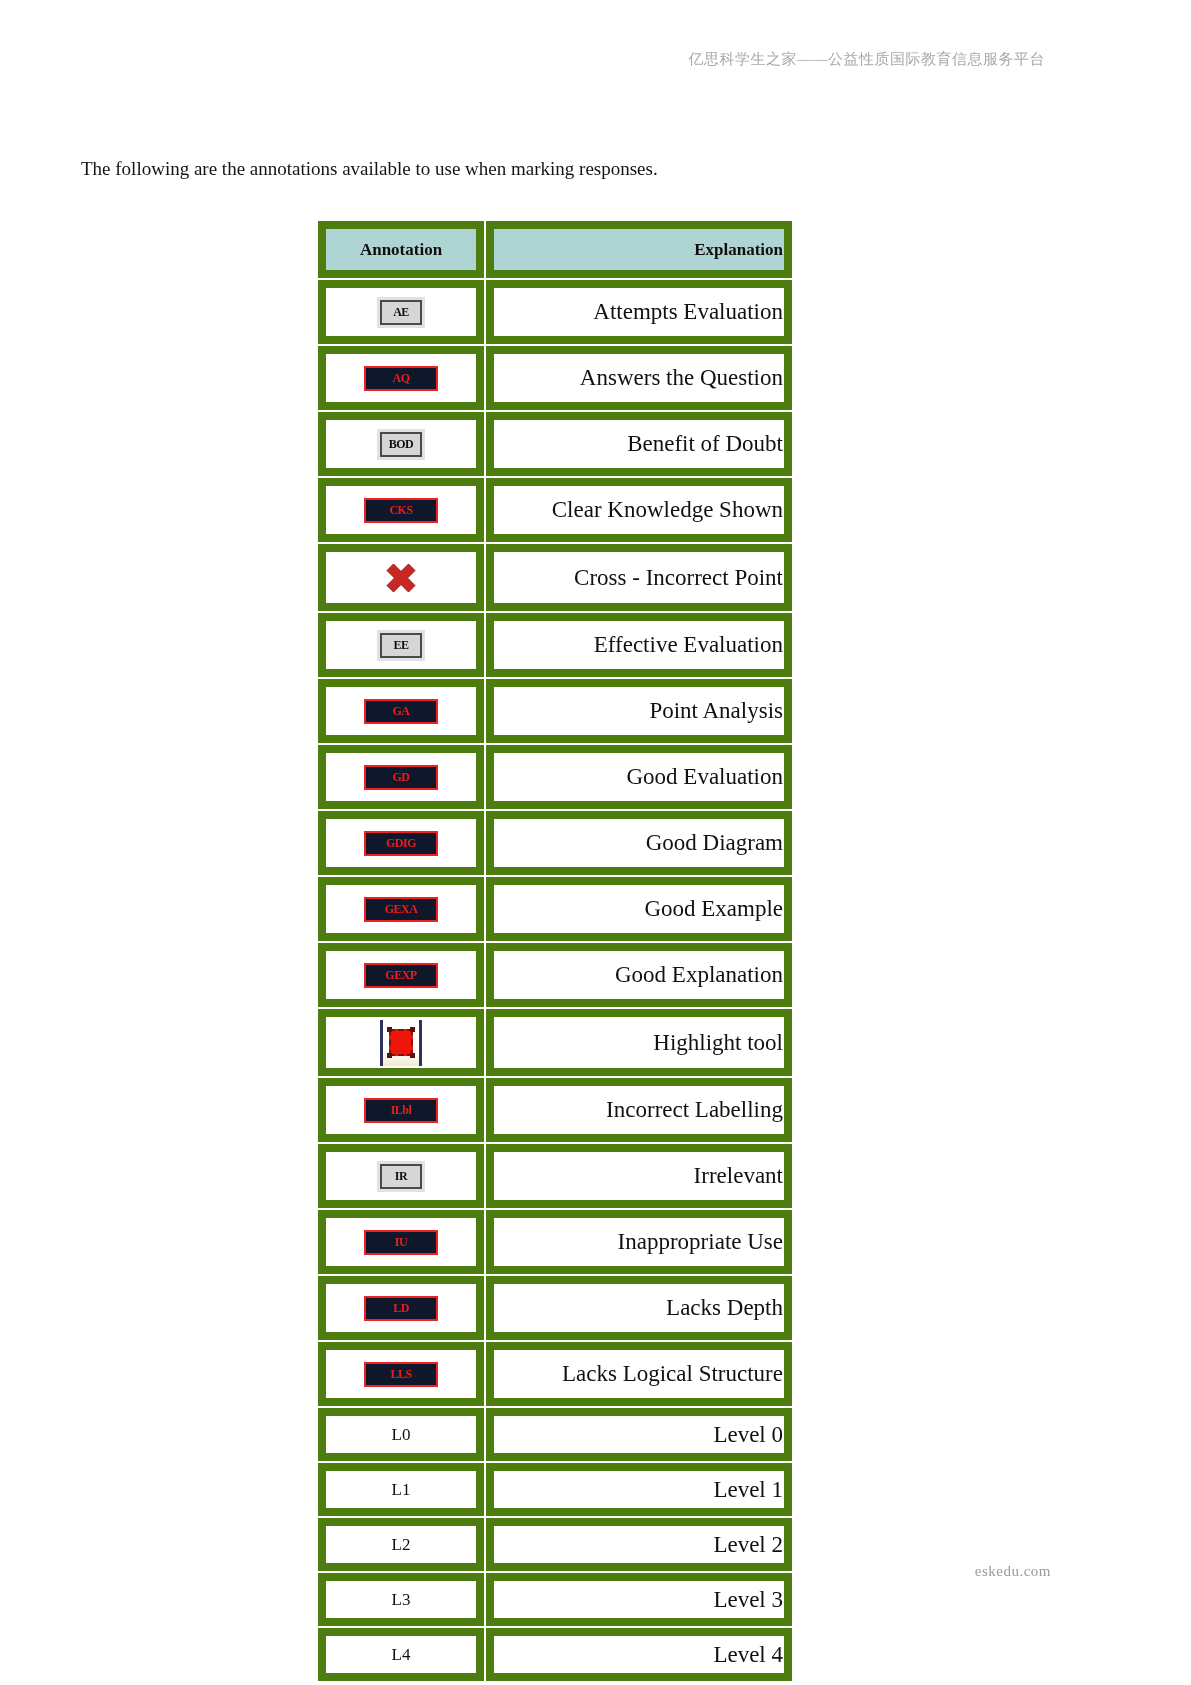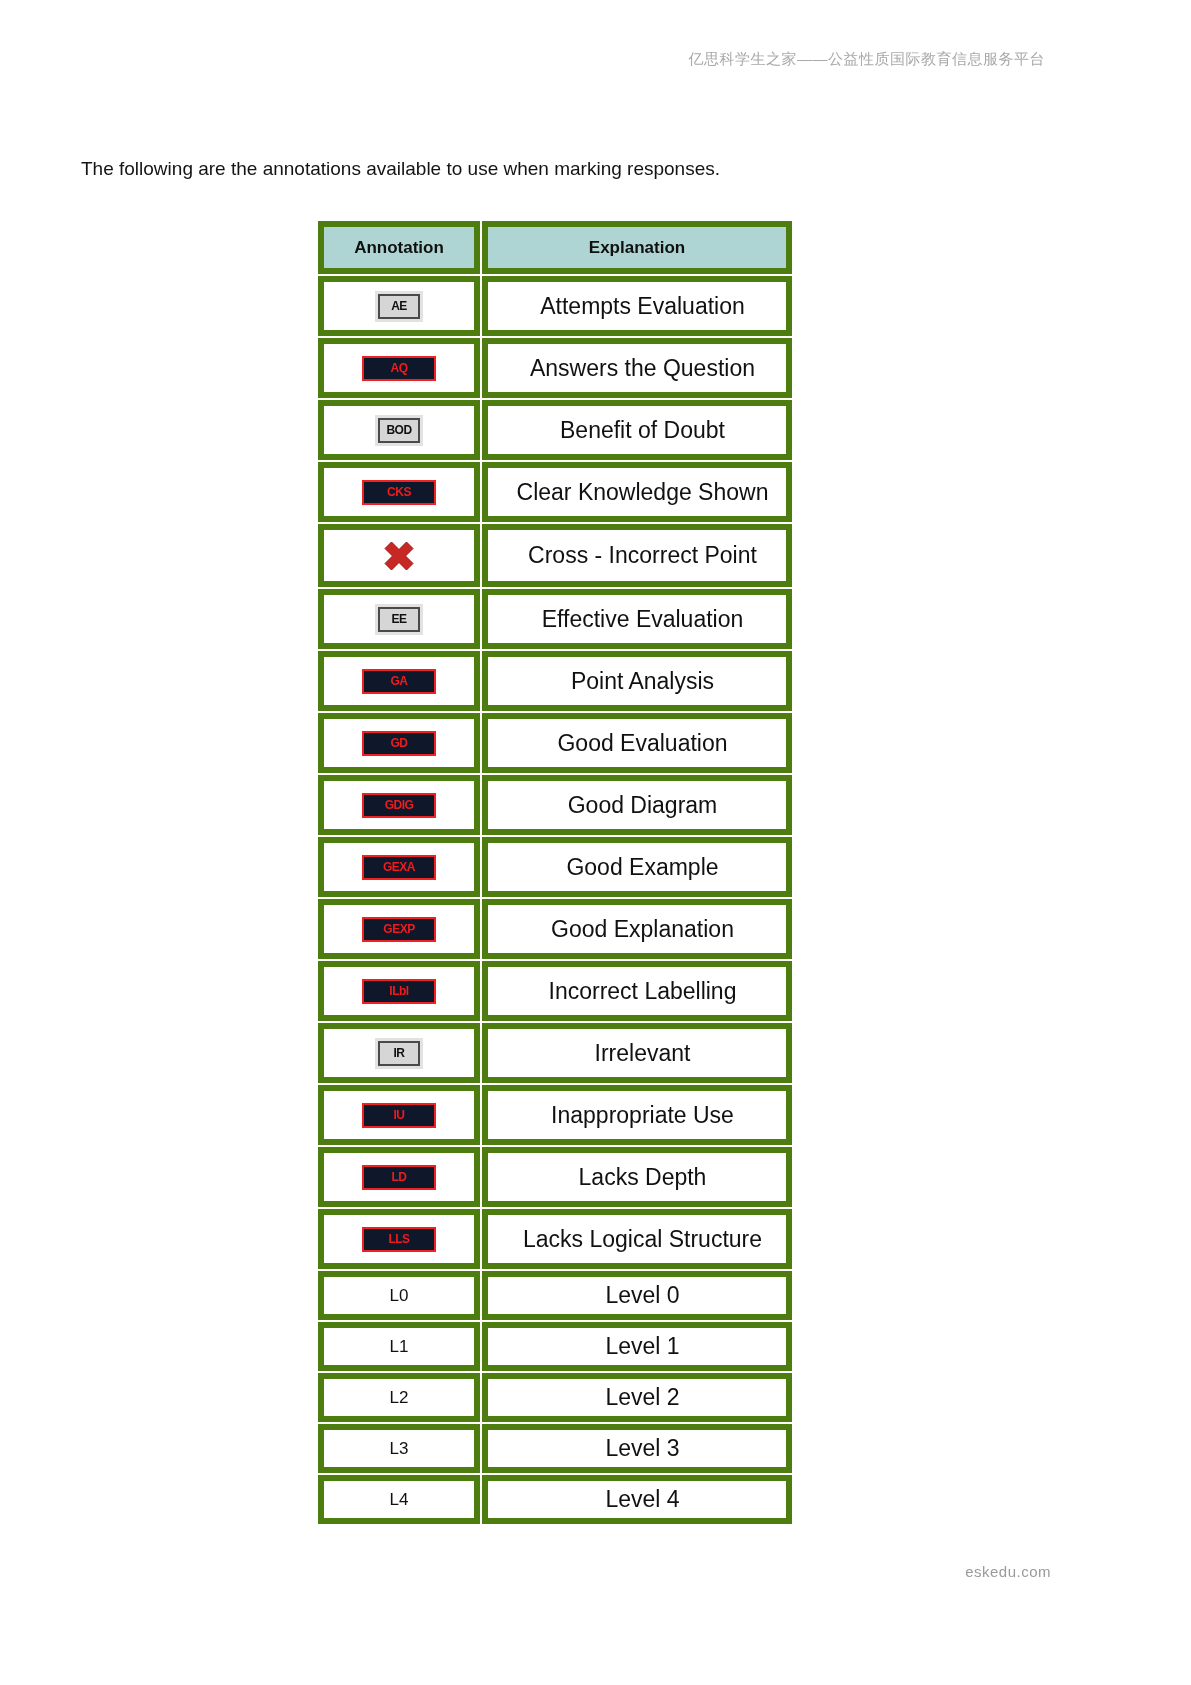--- a/index.html
+++ b/index.html
@@ -1,21 +1,21 @@
 <!DOCTYPE html>
 <html><head>
 <meta charset="utf-8">
 <style>
   html,body { margin:0; padding:0; background:#ffffff; }
   .page {
     position: relative;
     width: 1191px;
     height: 1685px;
     background: #ffffff;
-    font-family: Liberation Sans, sans-serif;
+    font-family: Liberation Serif, serif;
     overflow: hidden;
   }
   .watermark-top {
     position: absolute;
     top: 50px;
     right: 146px;
     font-size: 15px;
     color: #a9a9a9;
     letter-spacing: 0.5px;
   }
@@ -32,26 +32,26 @@
     top: 219px;
     width: 478px;
   }
   table.annotation-table {
     border-collapse: separate;
     border-spacing: 2px;
     width: 100%;
     table-layout: fixed;
   }
   table.annotation-table td, table.annotation-table th {
-    border: 6px solid #4d7c0f;
+    border: 8px solid #4d7c0f;
     background: #ffffff;
     vertical-align: middle;
   }
   th.col-annotation, td.cell-annotation { width: 148px; text-align: center; }
-  th.col-explanation, td.cell-explanation { text-align: center; }
+  th.col-explanation, td.cell-explanation { text-align: right; }
   th {
     background: #aed4d3 !important;
     font-size: 17px;
     font-weight: bold;
     color: #101010;
     height: 39px;
   }
   td.cell-explanation {
     font-size: 23px;
     color: #111111;
@@ -174,20 +174,33 @@
             <td class="cell-explanation">Good Diagram</td>
           </tr>
           <tr class="r-badge">
             <td class="cell-annotation"><span class="badge badge-red">GEXA</span></td>
             <td class="cell-explanation">Good Example</td>
           </tr>
           <tr class="r-badge">
             <td class="cell-annotation"><span class="badge badge-red">GEXP</span></td>
             <td class="cell-explanation">Good Explanation</td>
           </tr>
+          <tr class="r-icon">
+            <td class="cell-annotation">
+              <div class="hl-icon">
+                <div class="hl-square">
+                  <i class="hl-handle hl-tl"></i>
+                  <i class="hl-handle hl-tr"></i>
+                  <i class="hl-handle hl-bl"></i>
+                  <i class="hl-handle hl-br"></i>
+                </div>
+              </div>
+            </td>
+            <td class="cell-explanation">Highlight tool</td>
+          </tr>
           <tr class="r-badge">
             <td class="cell-annotation"><span class="badge badge-red">ILbl</span></td>
             <td class="cell-explanation">Incorrect Labelling</td>
           </tr>
           <tr class="r-badge">
             <td class="cell-annotation"><span class="badge badge-gray">IR</span></td>
             <td class="cell-explanation">Irrelevant</td>
           </tr>
           <tr class="r-badge">
             <td class="cell-annotation"><span class="badge badge-red">IU</span></td>

